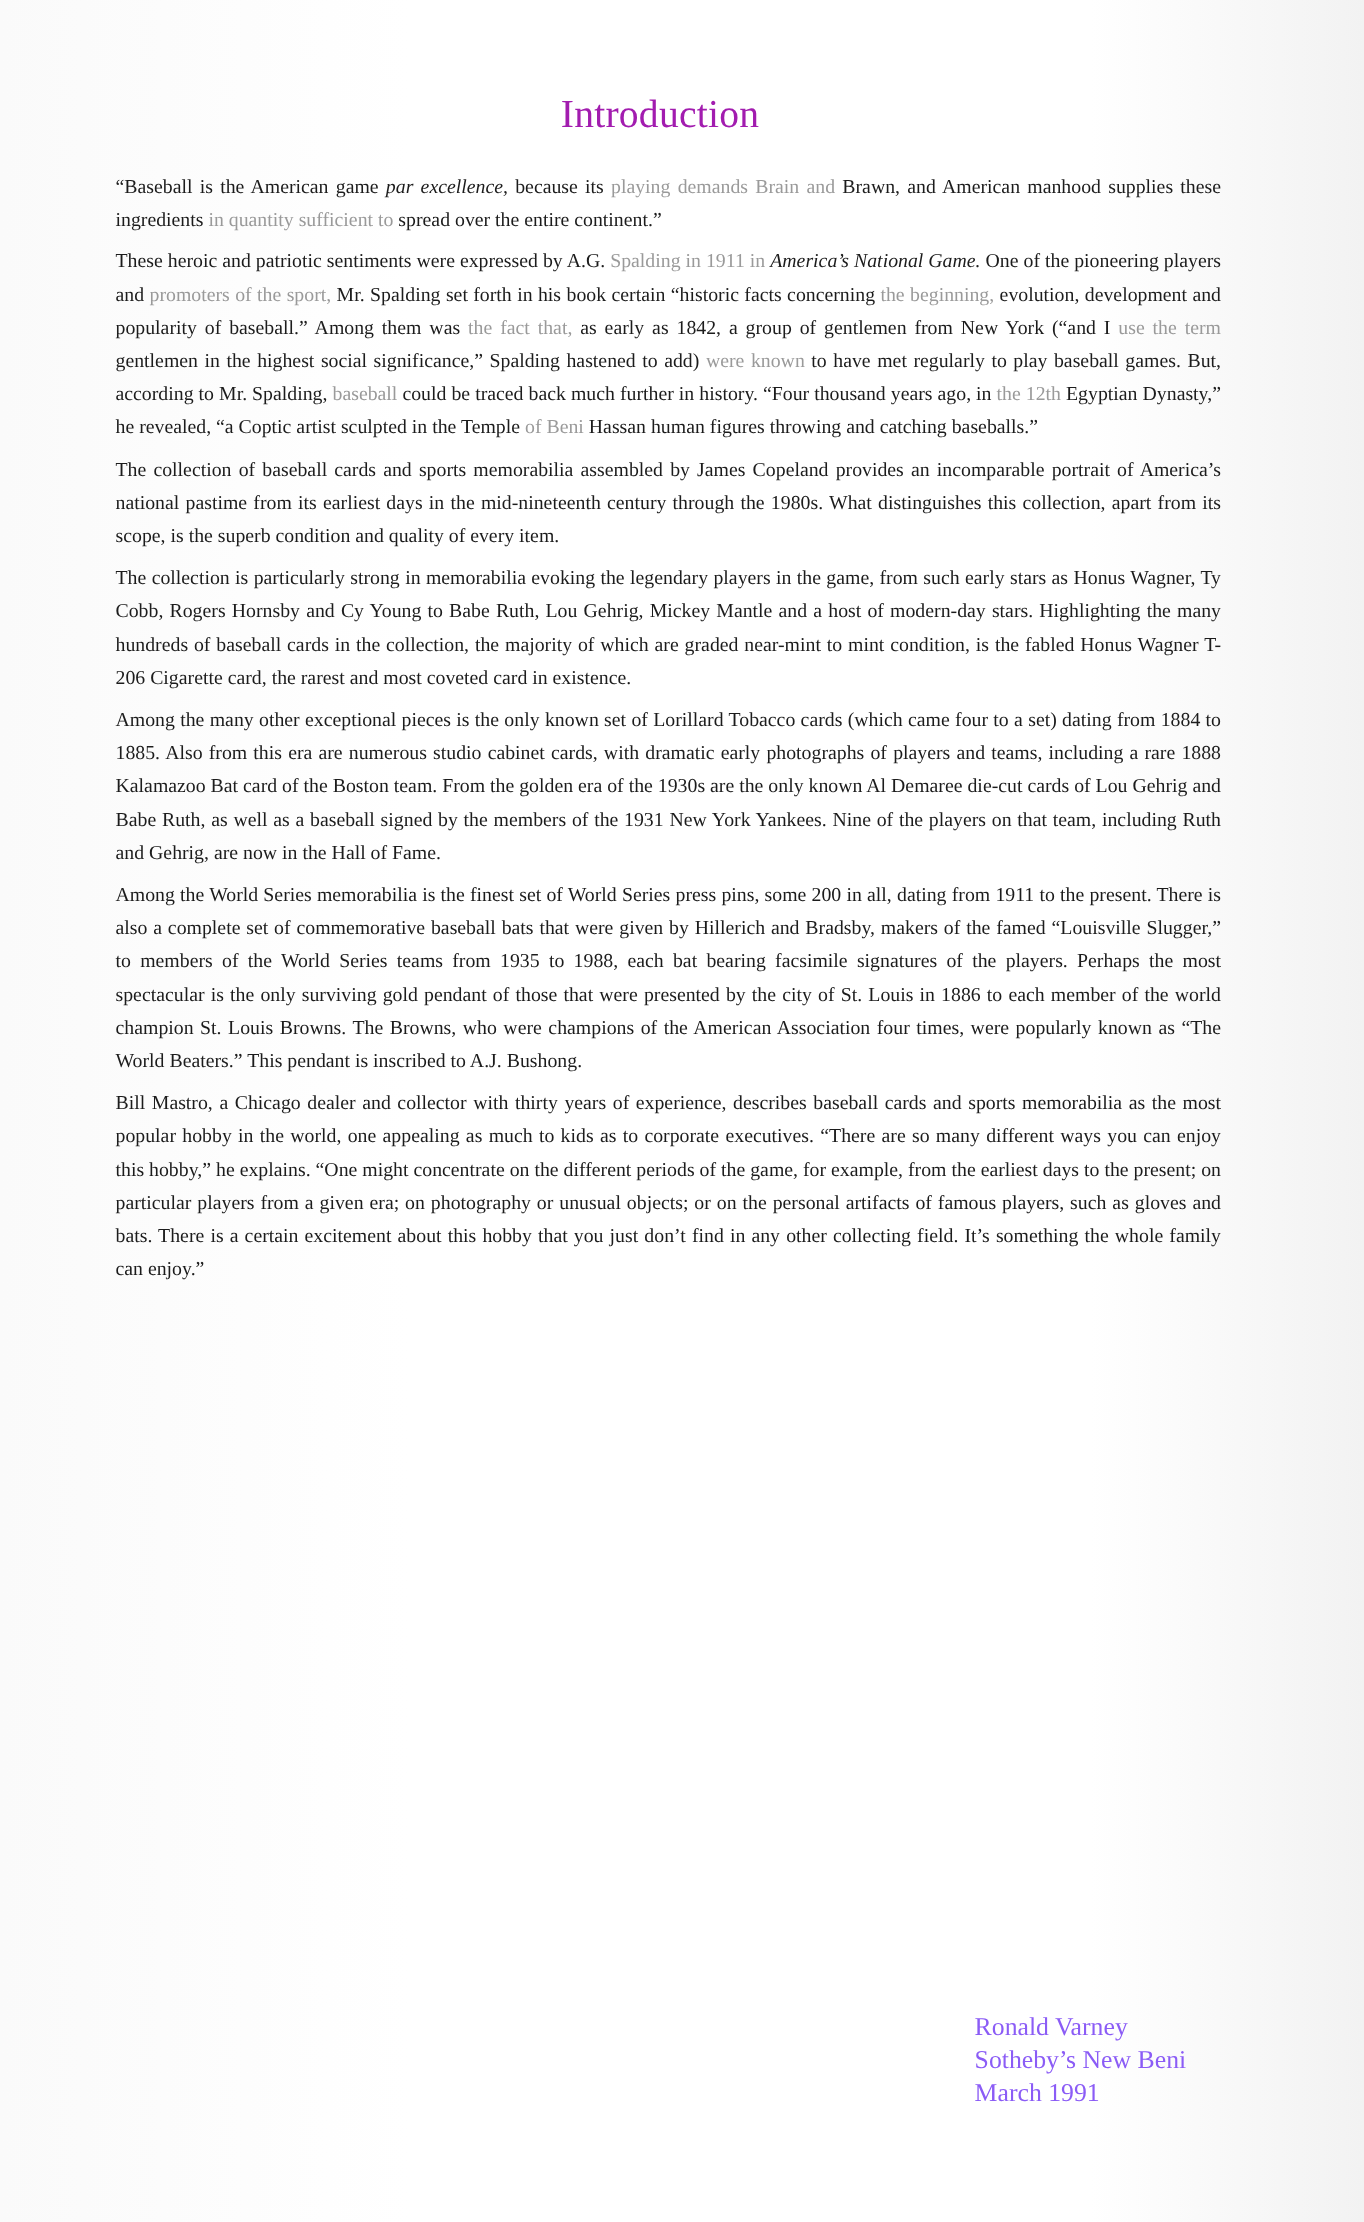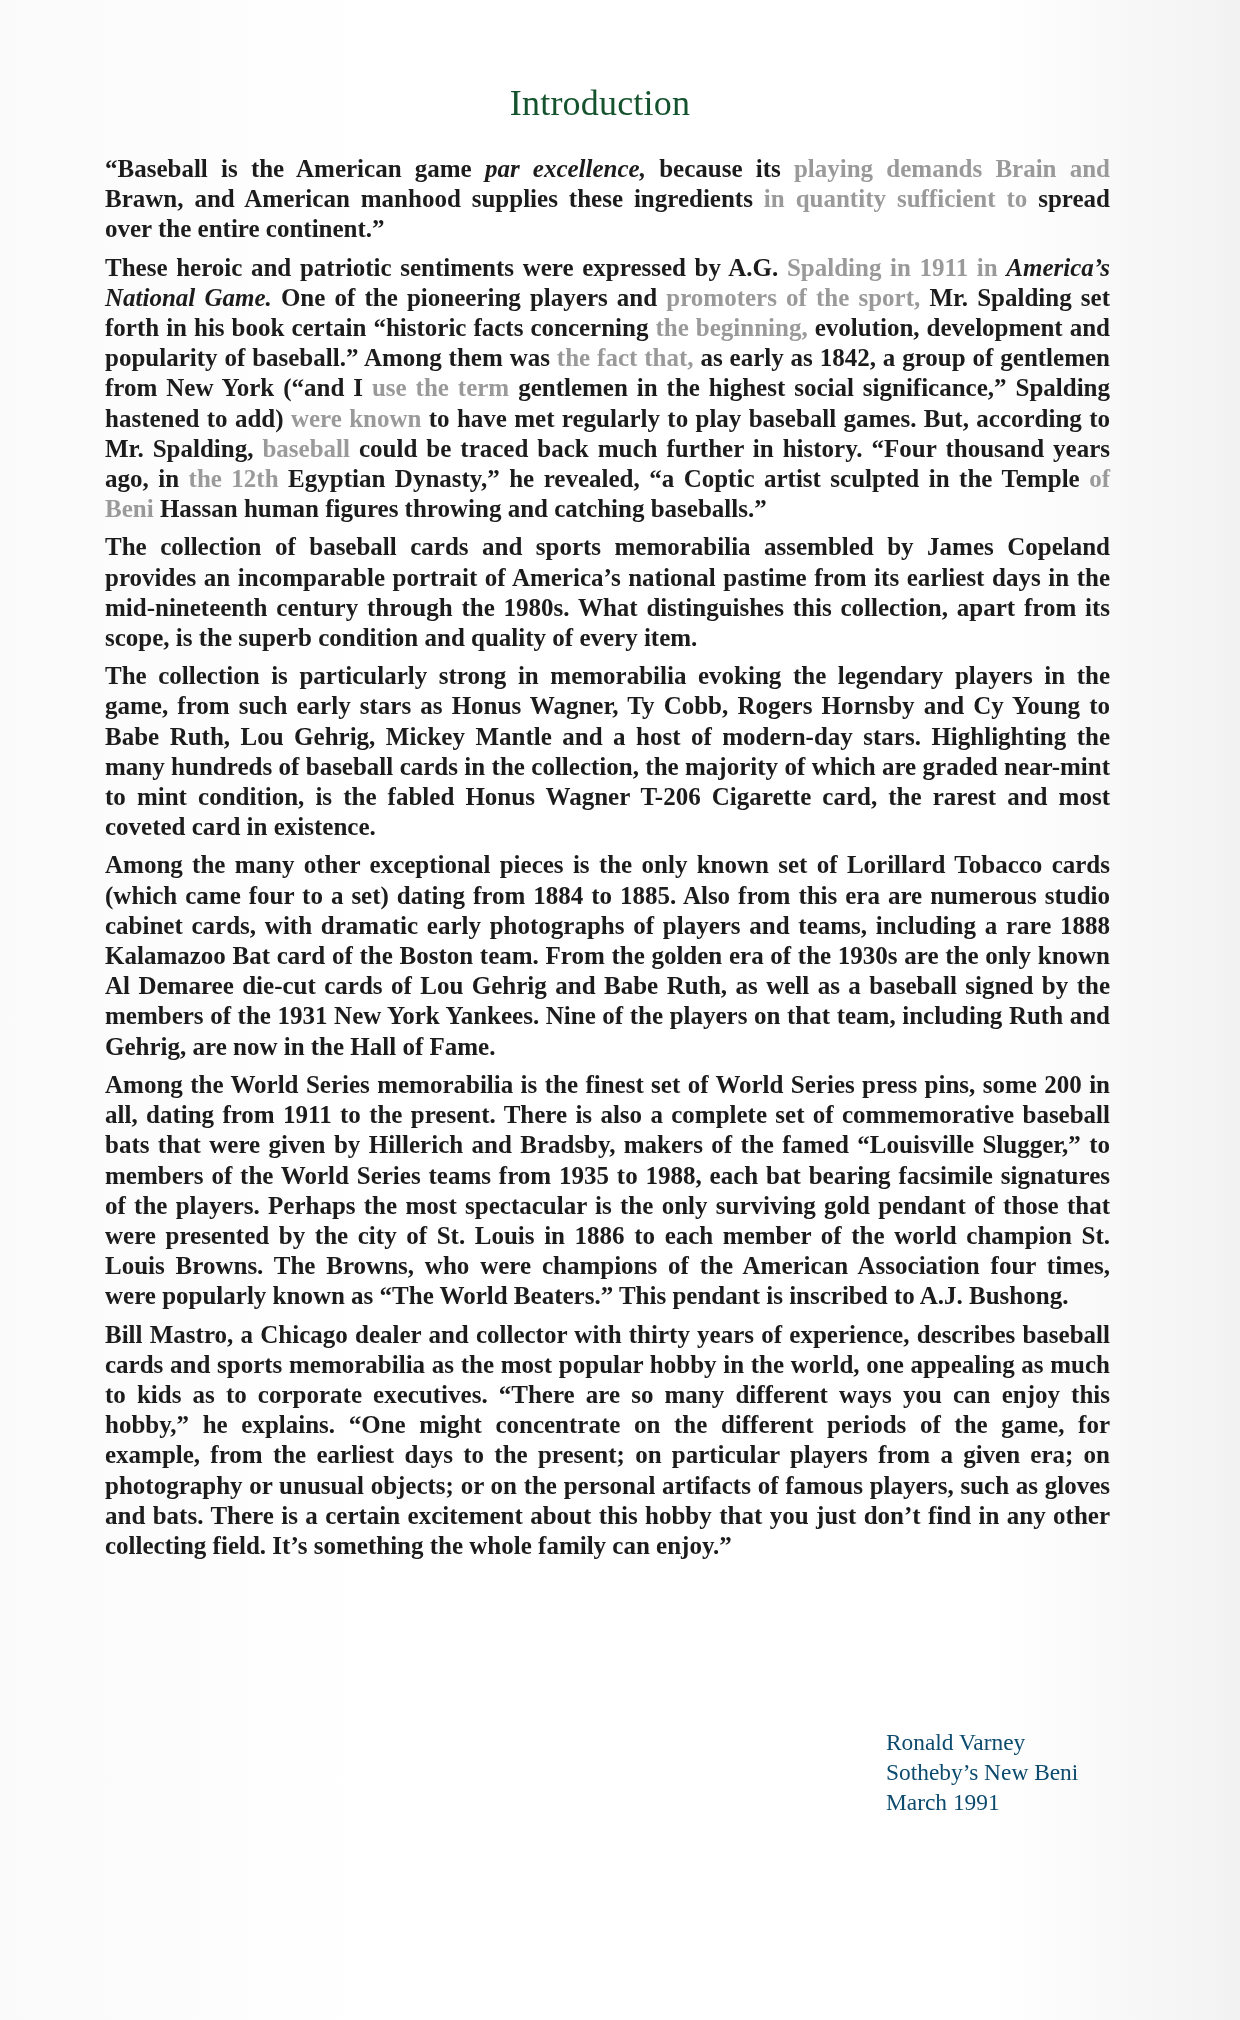--- a/index.html
+++ b/index.html
@@ -6,32 +6,32 @@
   body {
     width: 1240px; height: 2020px; position: relative; overflow: hidden;
     background: #ffffff;
     background-image: linear-gradient(90deg, #fafafa 0%, #ffffff 30%, #ffffff 80%, #f2f2f2 100%);
     font-family: "Liberation Serif", "DejaVu Serif", serif;
     color: #1c1c1c;
   }
   .page-title {
     position: absolute; top: 58px; left: 0; width: 1200px;
     text-align: center; font-size: 36px; font-weight: normal;
-    letter-spacing: 0.2px; color: #14532d;
+    letter-spacing: 0.2px; color: #a21caf;
   }
   .body-text {
     position: absolute; top: 154px; left: 105px; width: 1005px;
-    font-size: 25px; line-height: 30.2px; text-align: justify; font-weight: bold;
+    font-size: 18px; line-height: 30.2px; text-align: justify;
   }
   .body-text p { margin: 0 0 8px 0; }
   .body-text em { font-style: italic; }
   .fade { color: #9a9a9a; }
   .signature {
-    position: absolute; top: 1727px; left: 886px;
-    font-size: 23.4px; line-height: 30px; color: #0c4a6e;
+    position: absolute; top: 1828px; left: 886px;
+    font-size: 23.4px; line-height: 30px; color: #8b5cf6;
   }
   .signature div { white-space: nowrap; }
 </style>
 </head>
 <body>
 
 <h1 class="page-title">Introduction</h1>
 
 <div class="body-text">
   <p><span>“Baseball is the American game </span><em>par excellence,</em><span> because its </span><span class="fade">playing demands Brain and</span><span> Brawn, and American manhood supplies these ingredients </span><span class="fade">in quantity sufficient to</span><span> spread over the entire continent.”</span></p>

